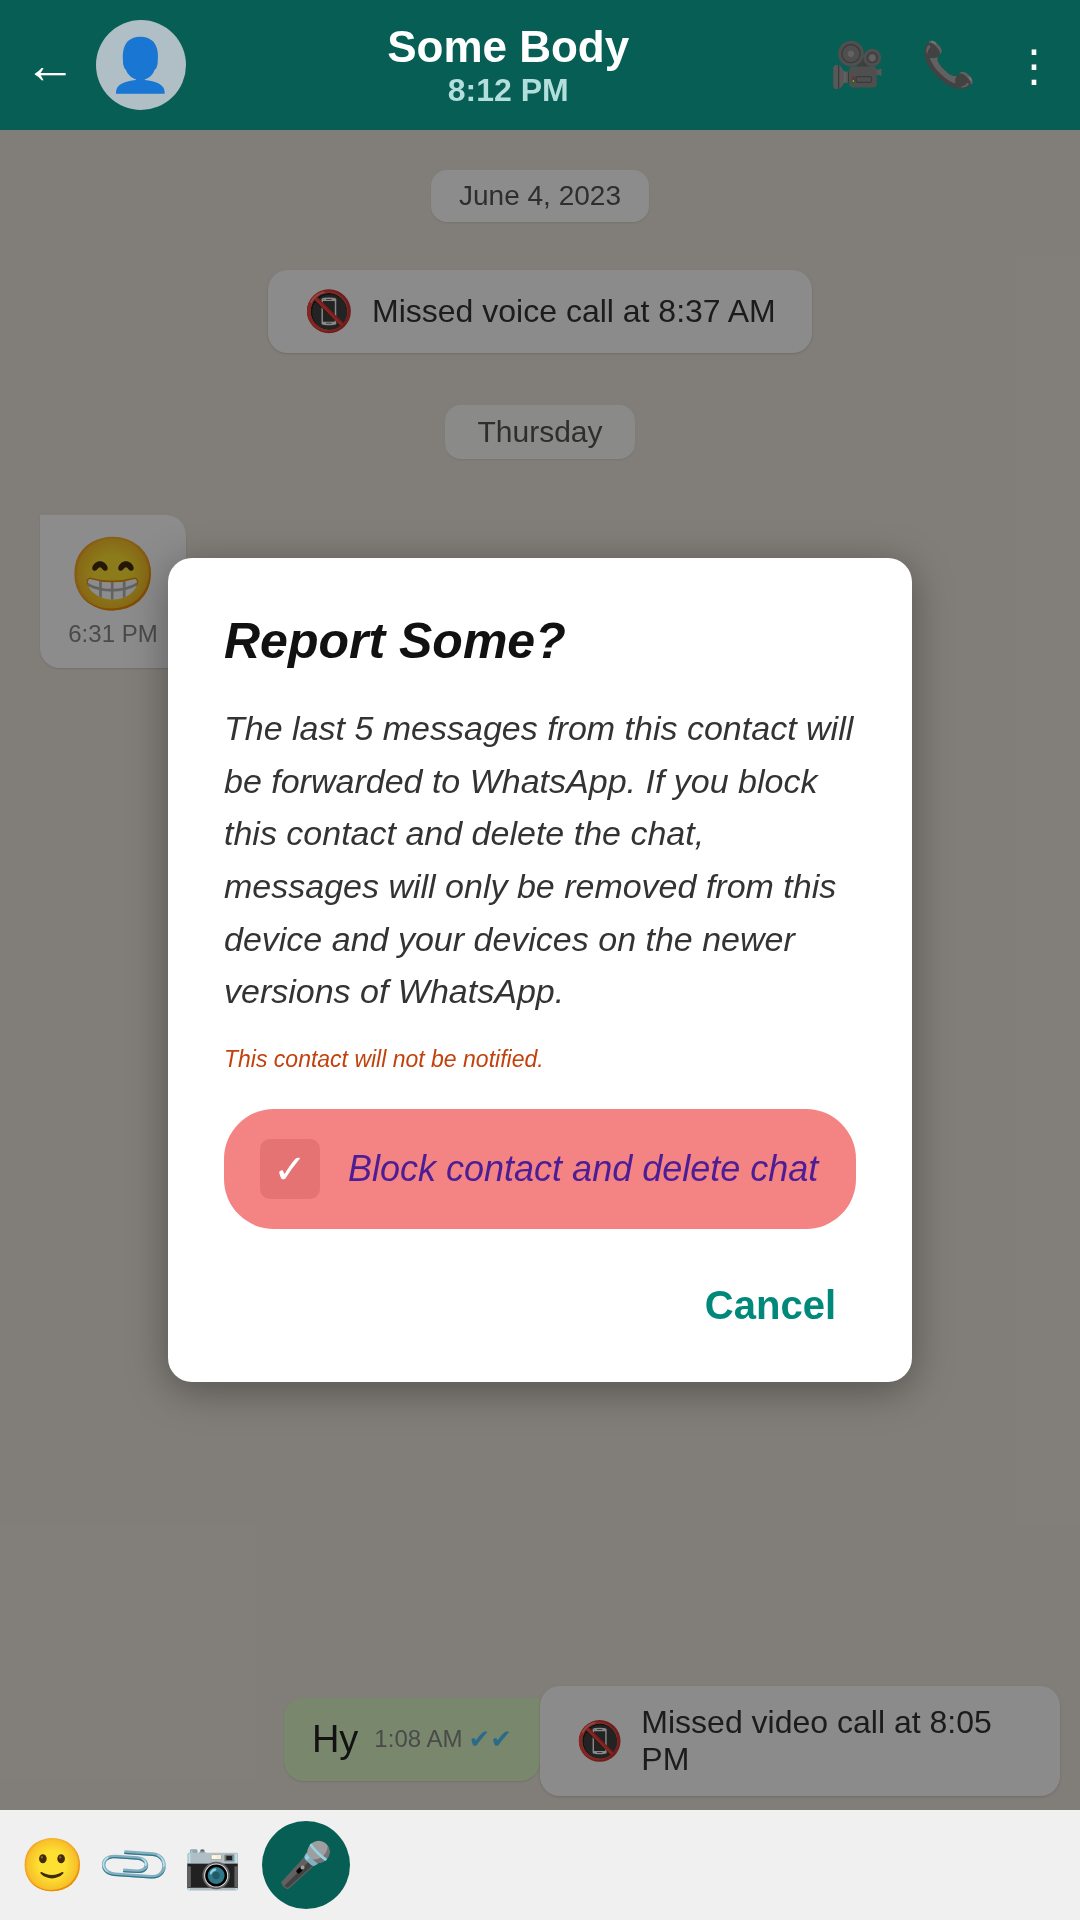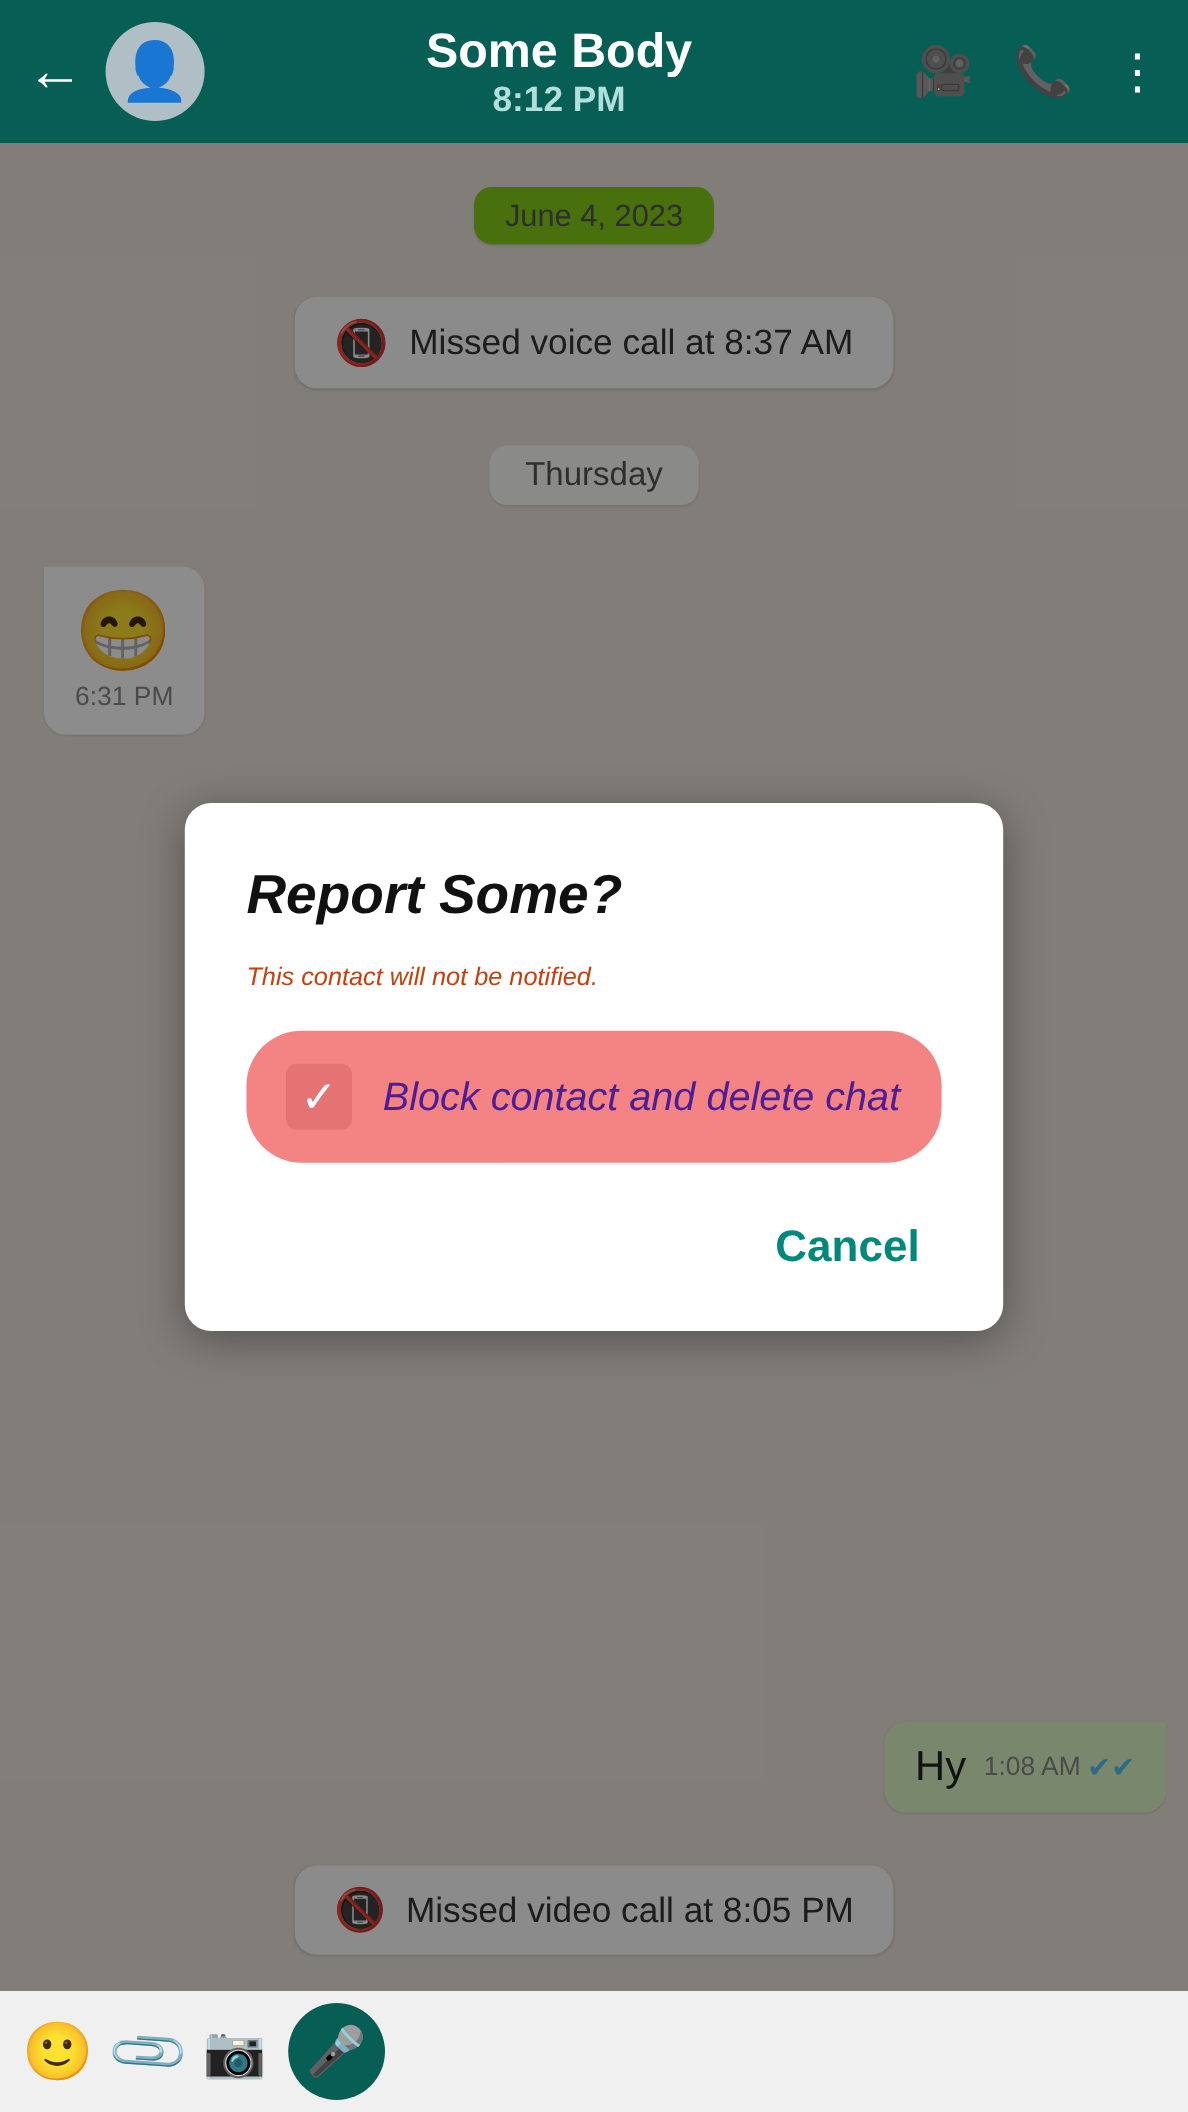--- a/index.html
+++ b/index.html
@@ -86,21 +86,21 @@
       padding: 20px 20px;
       display: flex;
       flex-direction: column;
       align-items: center;
       gap: 0;
       overflow: hidden;
     }
 
     
     .date-badge {
-      background: #84cc16;
+      background: #ffffff;
       border-radius: 16px;
       padding: 10px 28px;
       font-size: 28px;
       color: #555;
       margin: 20px 0;
       box-shadow: 0 1px 2px rgba(0,0,0,0.1);
     }
 
     
     .missed-call-bubble {
@@ -427,36 +427,37 @@
         <div class="bubble-time">6:31 PM</div>
       </div>
     </div>
 
   </div>
 </div>
 
 <div class="overlay">
   <div class="dialog">
     <div class="dialog-title">Report Some?</div>
+    <div class="dialog-body">The last 5 messages from this contact will be forwarded to WhatsApp. If you block this contact and delete the chat, messages will only be removed from this device and your devices on the newer versions of WhatsApp.</div>
     <div class="dialog-note">This contact will not be notified.</div>
 
     <div class="checkbox-row">
       <div class="checkbox-box">
         <span class="checkmark">✓</span>
       </div>
       <span class="checkbox-label">Block contact and delete chat</span>
     </div>
 
     <div class="dialog-buttons">
       <button class="dialog-btn">Cancel</button>
     </div>
   </div>
 </div>
 
-<div style="position:absolute;bottom:119px;width:100%;display:flex;flex-direction:column;align-items:center;padding:0 20px;gap:0;z-index:2;">
+<div style="position:absolute;bottom:100px;width:100%;display:flex;align-items:center;padding:0 20px;gap:0;z-index:2;">
 
   <div style="display:flex;justify-content:flex-end;width:100%;margin-bottom:16px;">
     <div class="sent-bubble">
       <span class="sent-text">Hy</span>
       <div class="sent-meta">
         <span class="sent-time">1:08 AM</span>
         <span class="tick-icon">✔✔</span>
       </div>
     </div>
   </div>

